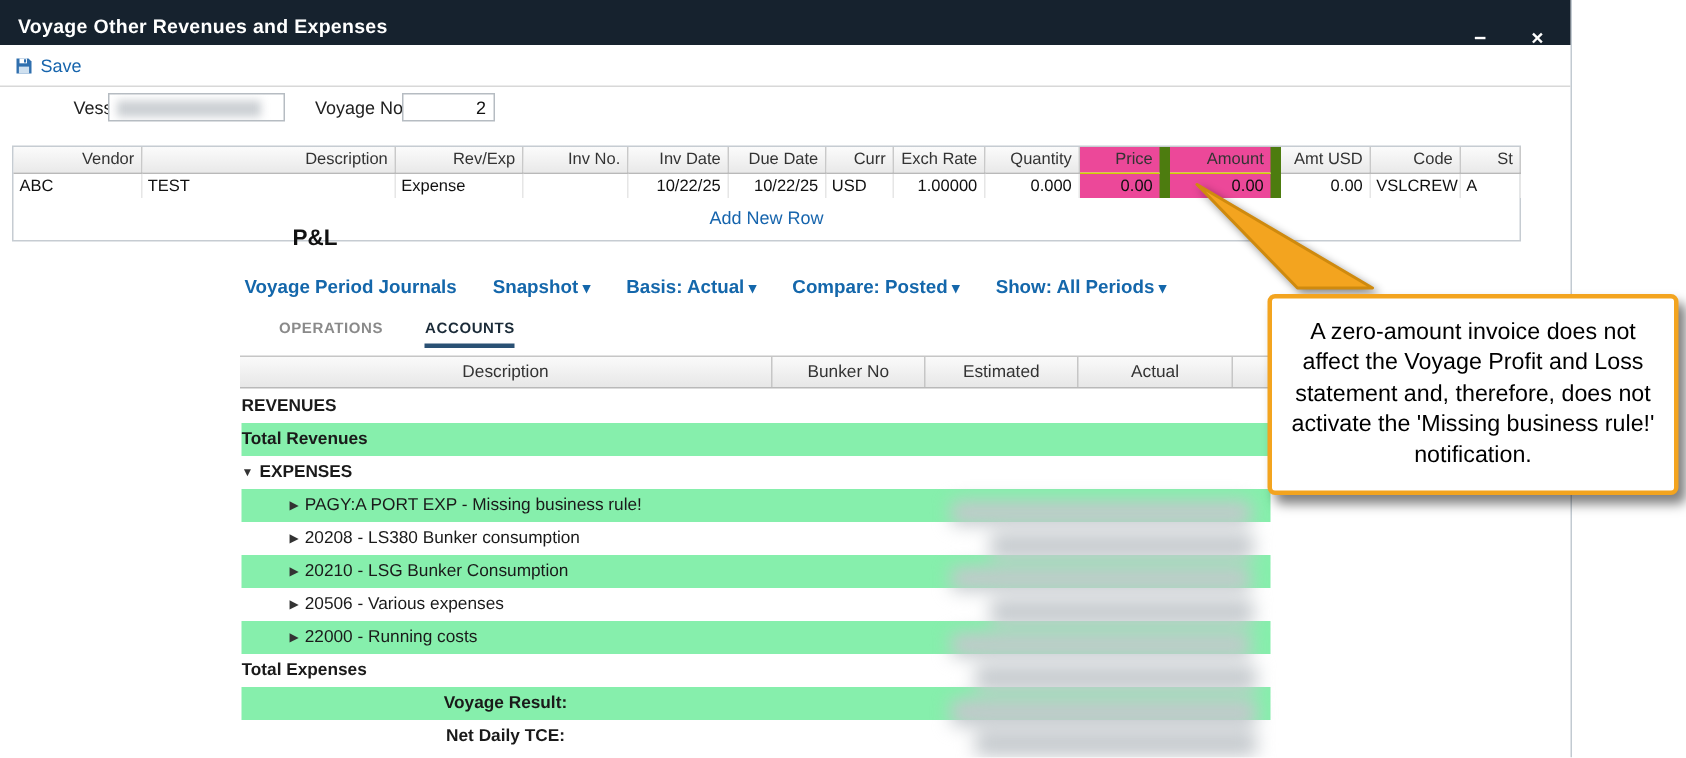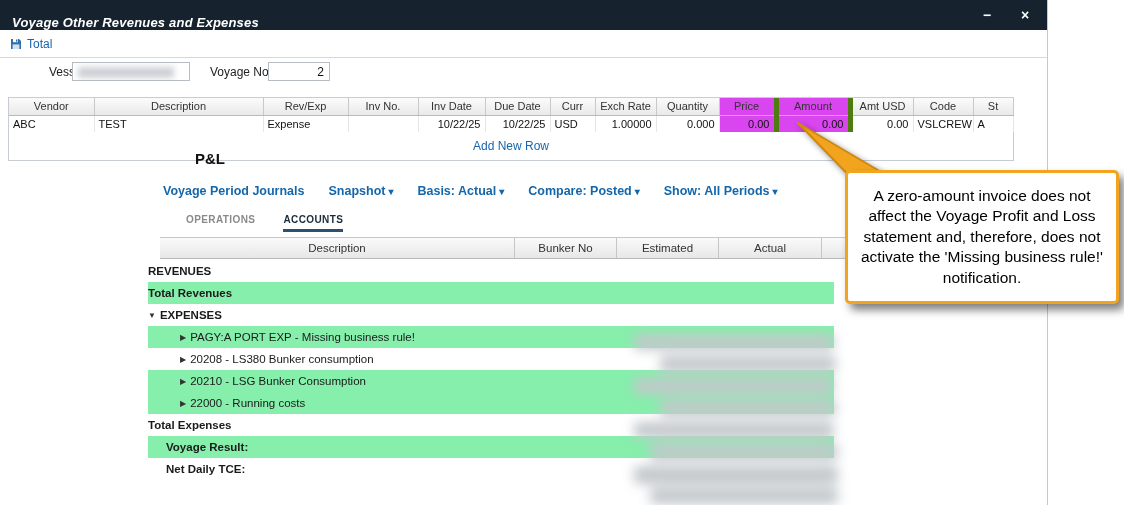--- a/index.html
+++ b/index.html
@@ -1,67 +1,67 @@
 <!DOCTYPE html>
 <html><head>
 <meta charset="utf-8">
 <style>
   * { margin:0; padding:0; box-sizing:border-box; }
   html,body { width:1124px; height:505px; background:#ffffff; font-family:"Liberation Sans", sans-serif; position:relative; overflow:hidden; }
 
   .window { position:absolute; left:0; top:0; width:1048px; height:505px; background:#fff; border-right:1px solid #c2cad1; }
 
-  .titlebar { position:absolute; left:0; top:0; width:100%; height:30px; background:#16222e; color:#fff; display:flex; align-items:flex-end; padding:0 12px;font-style:italic; }
+  .titlebar { position:absolute; left:0; top:0; width:100%; height:30px; background:#16222e; color:#fff; display:flex; align-items:flex-start; padding:10px 12px; }
   .titlebar .t { font-size:13px; font-weight:bold; letter-spacing:.2px; }
   .winbtns { margin-left:auto; display:flex; gap:30px; padding-right:6px; }
   .winbtn { color:#fff; font-size:14px; font-weight:bold; line-height:30px; cursor:pointer; }
 
   .toolbar { position:absolute; left:0; top:30px; width:100%; height:28px; border-bottom:1px solid #d8d8d8; display:flex; align-items:center; padding:0 10px; }
   .save { display:flex; align-items:center; gap:5px; color:#1765ad; font-size:12px; cursor:pointer; }
 
   .lbl { position:absolute; font-size:12px; color:#222; }
   .vessel-box { position:absolute; left:72px; top:62px; width:118px; height:19px; border:1px solid #b6bcc2; background:#fff; overflow:hidden; }
   .vessel-box i { position:absolute; left:5px; top:4px; width:96px; height:11px; background:#ccd0d4; filter:blur(3px); display:block; }
   .voyage-input { position:absolute; left:268px; top:62px; width:62px; height:19px; border:1px solid #b6bcc2; font-size:12px; text-align:right; padding:0 5px; font-family:"Liberation Sans",sans-serif; color:#111; }
 
   .grid-wrap { position:absolute; left:8px; top:97px; width:1006px; border:1px solid #c6ccd2; background:#fff; }
   table.grid { border-collapse:collapse; table-layout:fixed; width:1004px; font-size:11px; }
-  table.grid th { background:linear-gradient(#fbfbfb,#e9e9e9); border-right:1px solid #c9c9c9; border-bottom:1px solid #b9b9b9; font-weight:normal; color:#333; text-align:center; padding:2px 4px; height:17px; white-space:nowrap; overflow:hidden; }
+  table.grid th { background:linear-gradient(#fbfbfb,#e9e9e9); border-right:1px solid #c9c9c9; border-bottom:1px solid #b9b9b9; font-weight:normal; color:#333; text-align:right; padding:2px 4px; height:17px; white-space:nowrap; overflow:hidden; }
   table.grid td { border-right:1px solid #e6e6e6; padding:2px 4px; height:17px; color:#111; white-space:nowrap; overflow:hidden; }
   table.grid .num { text-align:right;margin-top:36px; }
-  table.grid th.hl, table.grid td.hl { background:#d946ef; border-right:5px solid #4d7c0f; border-bottom-color:#cfcf00; }
+  table.grid th.hl, table.grid td.hl { background:#ec4899; border-right:7px solid #4d7c0f; border-bottom-color:#cfcf00; }
   .addrow { width:1004px; text-align:center; padding:4px 0 6px 0; }
   .addrow span { color:#1765ad; font-size:12px; cursor:pointer; }
 
   .pnl-title { position:absolute; left:163px; top:150px; font-size:15px; font-weight:bold; color:#111;margin-left:32px; }
   .pnl-menu { position:absolute; left:163px; top:184px; display:flex; gap:24px; font-size:12.5px; font-weight:bold; color:#1467ab; }
   .pnl-menu .mi { cursor:pointer; white-space:nowrap; }
   .pnl-menu .chev { font-size:10px; margin-left:3px; }
 
   .tabs { position:absolute; left:163px; top:214px; display:flex; gap:28px; font-size:10px; font-weight:bold; letter-spacing:.4px;margin-left:23px; }
   .tab { padding-bottom:4px; cursor:pointer; color:#8a8a8a; }
   .tab.active { color:#1b2b38; border-bottom:3px solid #2a5174; }
 
   .pnl-head { position:absolute; left:160px; top:237px; width:686px; height:22px; display:flex; background:linear-gradient(#fafafa,#e7e7e7); border-top:1px solid #c6c6c6; border-bottom:1px solid #b9b9b9; font-size:11.5px; color:#333; }
   .pnl-head .hc { border-right:1px solid #c6c6c6; display:flex; align-items:center; justify-content:center; height:100%; overflow:hidden; white-space:nowrap; }
 
-  .pnl-rows { position:absolute; left:148px; top:260px; width:686px; }
+  .pnl-rows { position:absolute; left:161px; top:260px; width:686px; }
   .prow { width:686px; height:22px; line-height:22px; font-size:11.5px; color:#1a1a1a; white-space:nowrap; overflow:hidden; }
   .prow.alt { background:#86efac; }
   .prow.b { font-weight:bold; }
   .prow .ind { padding-left:32px; }
   .prow .tri { font-size:8px; color:#333; margin-right:4px; vertical-align:1px; }
-  .prow .rlab { display:inline-block; width:352px; text-align:left; font-weight:bold;margin-left:18px; }
+  .prow .rlab { display:inline-block; width:352px; text-align:center; font-weight:bold; }
 
   .blur-zone { position:absolute; left:630px; top:322px; width:216px; height:183px; overflow:hidden; filter:blur(6px); pointer-events:none; }
   .blur-zone i { position:absolute; display:block; background:#c3c8cc; border-radius:4px; }
 
   .tail-svg { position:absolute; left:770px; top:100px; width:190px; height:100px; z-index:49; filter:drop-shadow(3px 3px 3px rgba(0,0,0,.45)); pointer-events:none; }
 
-  .callout { position:absolute; left:845px; top:170px; width:274px; background:#fff; border:3px solid #f3a41f; border-radius:5px; box-shadow:5px 6px 8px rgba(0,0,0,.5); padding:13px 10px; z-index:50; font-size:15.5px; line-height:1.32; text-align:center; color:#000; }
+  .callout { position:absolute; left:845px; top:196px; width:274px; background:#fff; border:3px solid #f3a41f; border-radius:5px; box-shadow:5px 6px 8px rgba(0,0,0,.5); padding:13px 10px; z-index:50; font-size:15.5px; line-height:1.32; text-align:center; color:#000; }
 </style>
 </head>
 <body>
 
 <div class="window">
 
   <div class="titlebar">
     <span class="t">Voyage Other Revenues and Expenses</span>
     <span class="winbtns">
       <span class="winbtn">−</span>
@@ -70,21 +70,21 @@
   </div>
 
   <div class="toolbar">
     <span class="save">
       <svg width="12" height="12" viewBox="0 0 12 12">
           <path d="M1 1h8l2 2v8H1z" fill="#2f6fae"></path>
           <rect x="3" y="1" width="5" height="3.2" fill="#fff"></rect>
           <rect x="6" y="1.5" width="1.4" height="2.2" fill="#2f6fae"></rect>
           <rect x="2.6" y="6.4" width="6.8" height="4.6" fill="#cfe0ef"></rect>
         </svg>
-      <span>Total</span>
+      <span>Save</span>
     </span>
   </div>
 
   <span class="lbl" style="left:49px;top:65px;">Vessel</span>
   <span class="vessel-box">
       <i></i>
     </span>
   <span class="lbl" style="left:210px;top:65px;">Voyage No.</span>
   <input class="voyage-input" value="2" style="">
 
@@ -169,20 +169,21 @@
     <span class="hc" style="width:24px;border-right:none"></span>
   </div>
 
   <div class="pnl-rows">
     <div class="prow b"><span>REVENUES</span></div>
     <div class="prow b alt"><span>Total Revenues</span></div>
     <div class="prow b"><span class="tri">▼</span><span>EXPENSES</span></div>
     <div class="prow alt"><span class="ind"><span class="tri">▶</span><span>PAGY:A PORT EXP - Missing business rule!</span></span></div>
     <div class="prow"><span class="ind"><span class="tri">▶</span><span>20208 - LS380 Bunker consumption</span></span></div>
     <div class="prow alt"><span class="ind"><span class="tri">▶</span><span>20210 - LSG Bunker Consumption</span></span></div>
+    <div class="prow"><span class="ind"><span class="tri">▶</span><span>20506 - Various expenses</span></span></div>
     <div class="prow alt"><span class="ind"><span class="tri">▶</span><span>22000 - Running costs</span></span></div>
     <div class="prow b"><span>Total Expenses</span></div>
     <div class="prow alt"><span class="rlab">Voyage Result:</span></div>
     <div class="prow"><span class="rlab">Net Daily TCE:</span></div>
   </div>
 
   <div class="blur-zone">
     <i style="left:4px;top:12px;width:200px;height:16px"></i>
     <i style="left:30px;top:34px;width:176px;height:16px"></i>
     <i style="left:4px;top:56px;width:200px;height:16px"></i>

